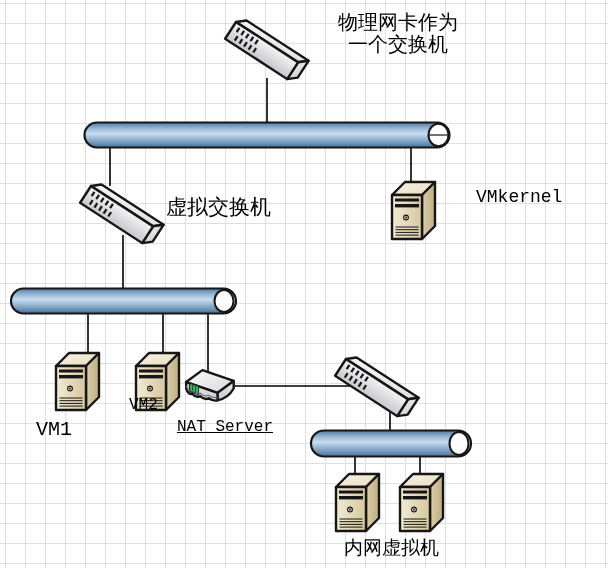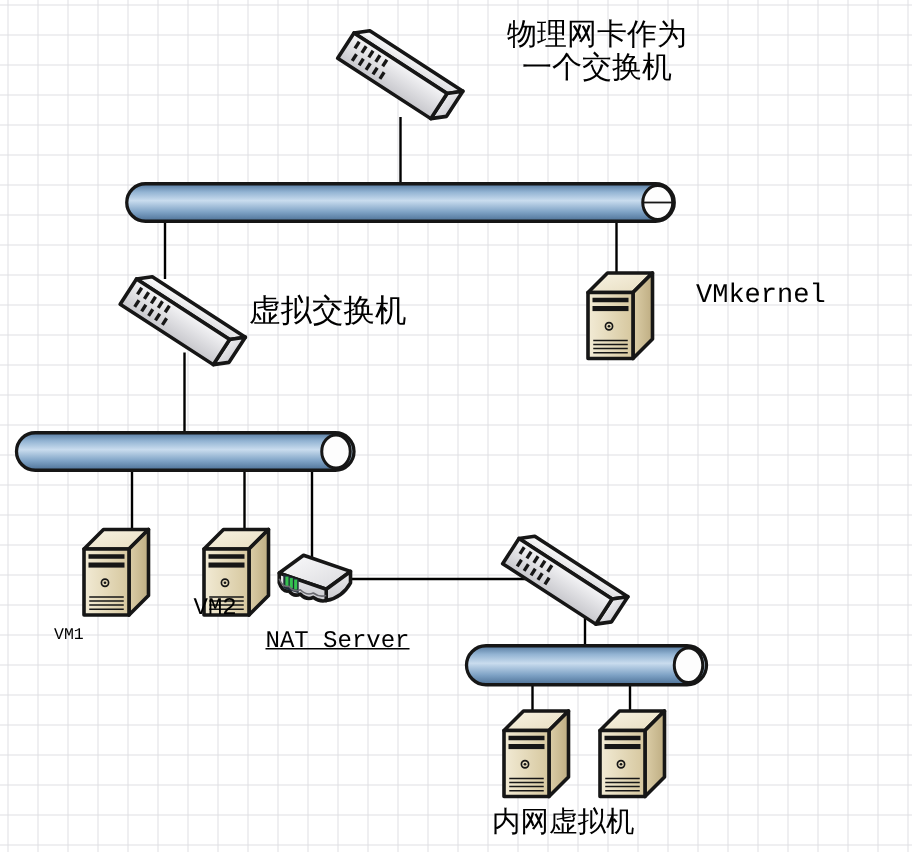--- a/index.html
+++ b/index.html
@@ -13,26 +13,26 @@
     background-size:20px 20px;
     background-position:5px 3px;
     padding-left:29px;
   }
   #gfx{position:absolute;left:0;top:0;}
   .lbl{position:absolute;color:#000;white-space:pre-line;}
   .cjk{font-family:"DejaVu Sans",sans-serif;}
   .mono{font-family:"Liberation Mono","DejaVu Sans Mono",monospace;}
   #lbl-physical{left:317px;top:11px;width:162px;text-align:center;font-size:20px;line-height:22px;}
   #lbl-vswitch{left:166px;top:193px;font-size:21px;}
-  #lbl-vmkernel{left:464px;top:187px;font-size:18px;}
-  #lbl-vm1{left:36px;top:418px;font-size:11px;}
+  #lbl-vmkernel{left:476px;top:187px;font-size:18px;}
+  #lbl-vm1{left:36px;top:418px;font-size:20px;}
   #lbl-vm2{left:129px;top:396px;font-size:16px;}
   #lbl-nat{left:177px;top:418px;font-size:16px;text-decoration:underline;}
   #lbl-isolated{left:420px;top:342px;width:134px;text-align:center;font-size:17px;line-height:20px;}
-  #lbl-internal{left:328px;top:535px;font-size:19px;}
+  #lbl-internal{left:344px;top:535px;font-size:19px;}
 </style>
 </head>
 <body>
 
 <div id="canvas">
 
   <svg id="gfx" width="608" height="568" viewBox="0 0 608 568">
     <defs>
       <linearGradient id="gPipe" x1="0" y1="0" x2="0" y2="1">
         <stop offset="0" stop-color="#54789E"></stop>

